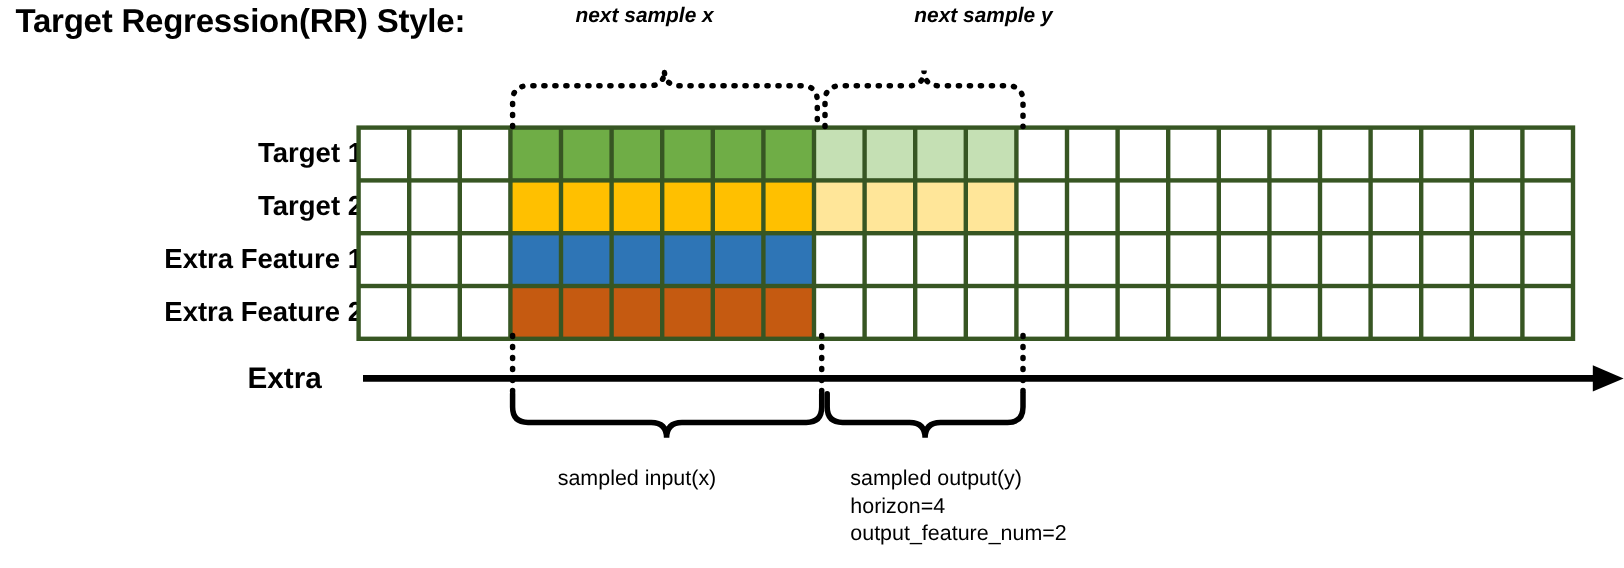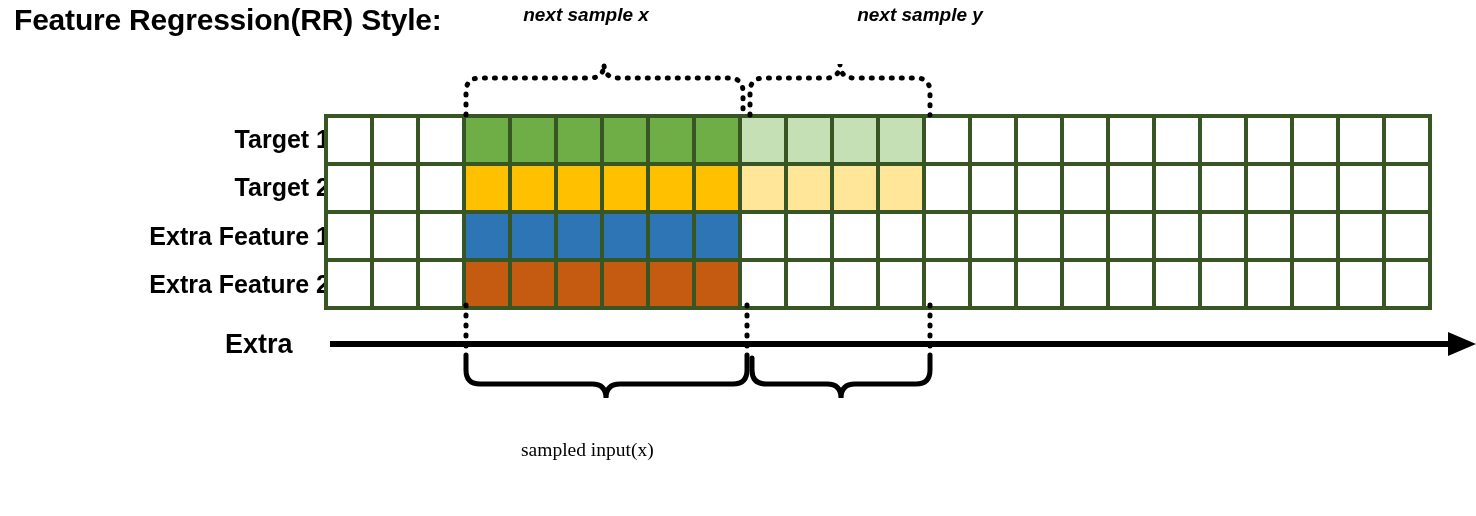--- a/index.html
+++ b/index.html
@@ -18,30 +18,30 @@
   .cell{background:#ffffff;}
 
   #timelabel{position:absolute;font-size:27px;font-weight:700;white-space:nowrap;
              left:225px;top:329px;}
   #timeaxis{position:absolute;left:330px;top:330px;}
 
   .toplabel{position:absolute;font-size:19px;font-style:italic;font-weight:600;
             white-space:nowrap;}
 
   .annot{position:absolute;font-size:19.5px;line-height:25px;white-space:nowrap;}
-  .annot div{margin:14px;padding:0;font-family:Liberation Serif, serif;}
+  .annot div{margin:0;padding:0;}
 
   svg{overflow:visible;}
 </style>
 </head>
 <body>
 
 <div id="stage">
 
-  <div id="title">Feature Regression(RR) Style:</div>
+  <div id="title">Target Regression(RR) Style:</div>
 
   <div class="rowlabel" style="top:125px;">Target 1</div>
   <div class="rowlabel" style="top:173px;">Target 2</div>
   <div class="rowlabel" style="top:222px;">Extra Feature 1</div>
   <div class="rowlabel" style="top:270px;">Extra Feature 2</div>
 
   <div id="grid" style="grid-template-columns: repeat(24, 42px); grid-template-rows: repeat(4, 44px); gap: 4px; background: rgb(55, 86, 35);">
       <div class="cell" style="background: rgb(255, 255, 255);"></div>
       <div class="cell" style="background: rgb(255, 255, 255);"></div>
       <div class="cell" style="background: rgb(255, 255, 255);"></div>
@@ -141,21 +141,21 @@
     </div>
 
   <svg id="topbraces" style="position:absolute;left:0;top:0;width:1476px;height:130px;">
 
     <path d="M 466,115 L 466,92 Q 466,78 480,78 L 590,78 Q 604,78 604,64 Q 604,78 618,78 L 729,78 Q 743,78 743,92 L 743,115" fill="none" stroke="#000" stroke-width="5" stroke-dasharray="1 9" stroke-linecap="round"></path>
 
     <path d="M 750,115 L 750,92 Q 750,78 764,78 L 826,78 Q 840,78 840,64 Q 840,78 854,78 L 916,78 Q 930,78 930,92 L 930,115" fill="none" stroke="#000" stroke-width="5" stroke-dasharray="1 9" stroke-linecap="round"></path>
   </svg>
 
   <div class="toplabel" style="left:586px;top:4px;transform:translateX(-50%);">next sample x</div>
-  <div class="toplabel" style="left:920px;top:4px;transform:translateX(-50%);">next sample y</div>
+  <div class="toplabel" style="left:894px;top:4px;transform:translateX(-50%);">next sample y</div>
 
   <div id="timelabel">Extra</div>
   <svg id="timeaxis" style="width:1146px;height:40px;">
     <line x1="0" y1="14" x2="1124" y2="14" stroke="#000" stroke-width="6"></line>
     <polygon points="1118,2 1146,14 1118,26" fill="#000"></polygon>
   </svg>
 
   <svg id="guides" style="position:absolute;left:0;top:305px;width:1476px;height:70px;">
     <line x1="466" y1="0" x2="466" y2="60" stroke="#000" stroke-width="5" stroke-dasharray="1 9" stroke-linecap="round"></line>
     <line x1="747" y1="0" x2="747" y2="60" stroke="#000" stroke-width="5" stroke-dasharray="1 9" stroke-linecap="round"></line>
@@ -163,14 +163,19 @@
   </svg>
 
   <svg id="botbraces" style="position:absolute;left:0;top:358px;width:1476px;height:70px;">
     <path d="M 466,0 L 466,12 Q 466,26 480,26 L 592,26 Q 606,26 606,40 Q 606,26 620,26 L 733,26 Q 747,26 747,12 L 747,0" fill="none" stroke="#000" stroke-width="5" stroke-linecap="round"></path>
     <path d="M 752,0 L 752,12 Q 752,26 766,26 L 827,26 Q 841,26 841,40 Q 841,26 855,26 L 916,26 Q 930,26 930,12 L 930,0" fill="none" stroke="#000" stroke-width="5" stroke-linecap="round"></path>
   </svg>
 
   <div class="annot" style="left:507px;top:423px;">
     <div>sampled input(x)</div>
   </div>
+  <div class="annot" style="left:773px;top:423px;">
+    <div>sampled output(y)</div>
+    <div>horizon=4</div>
+    <div>output_feature_num=2</div>
+  </div>
 
 </div>
 
 </body></html>

